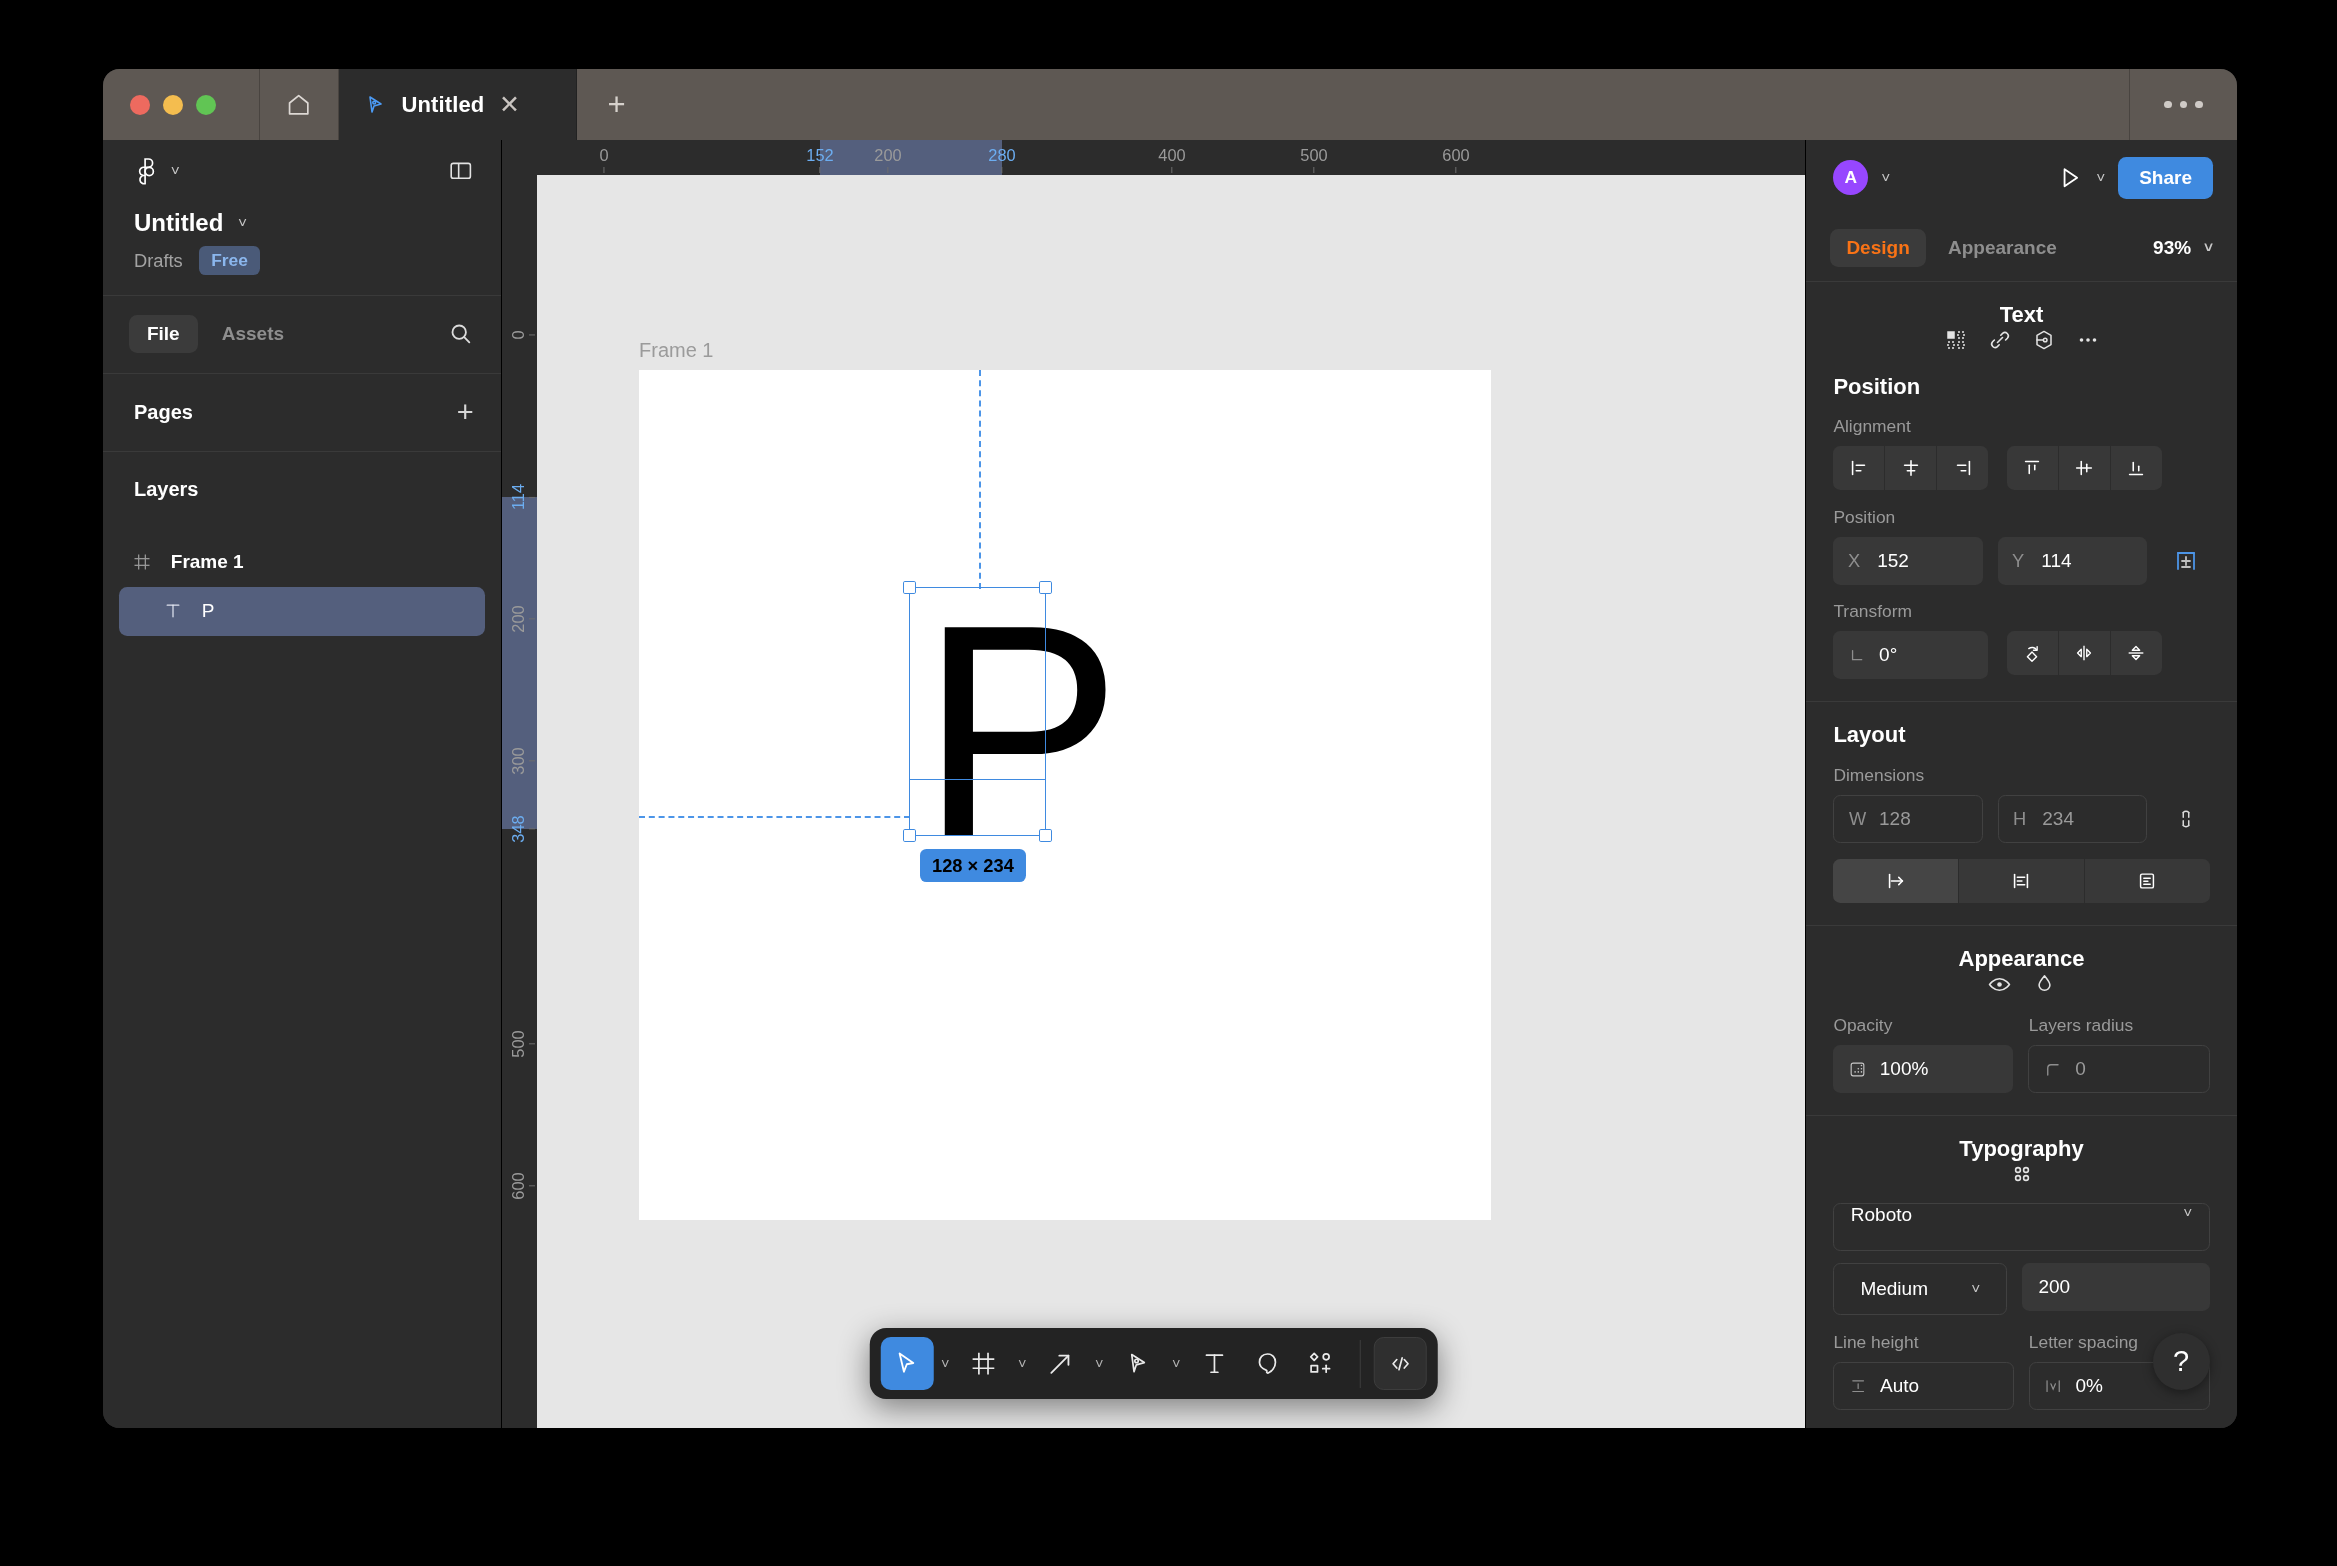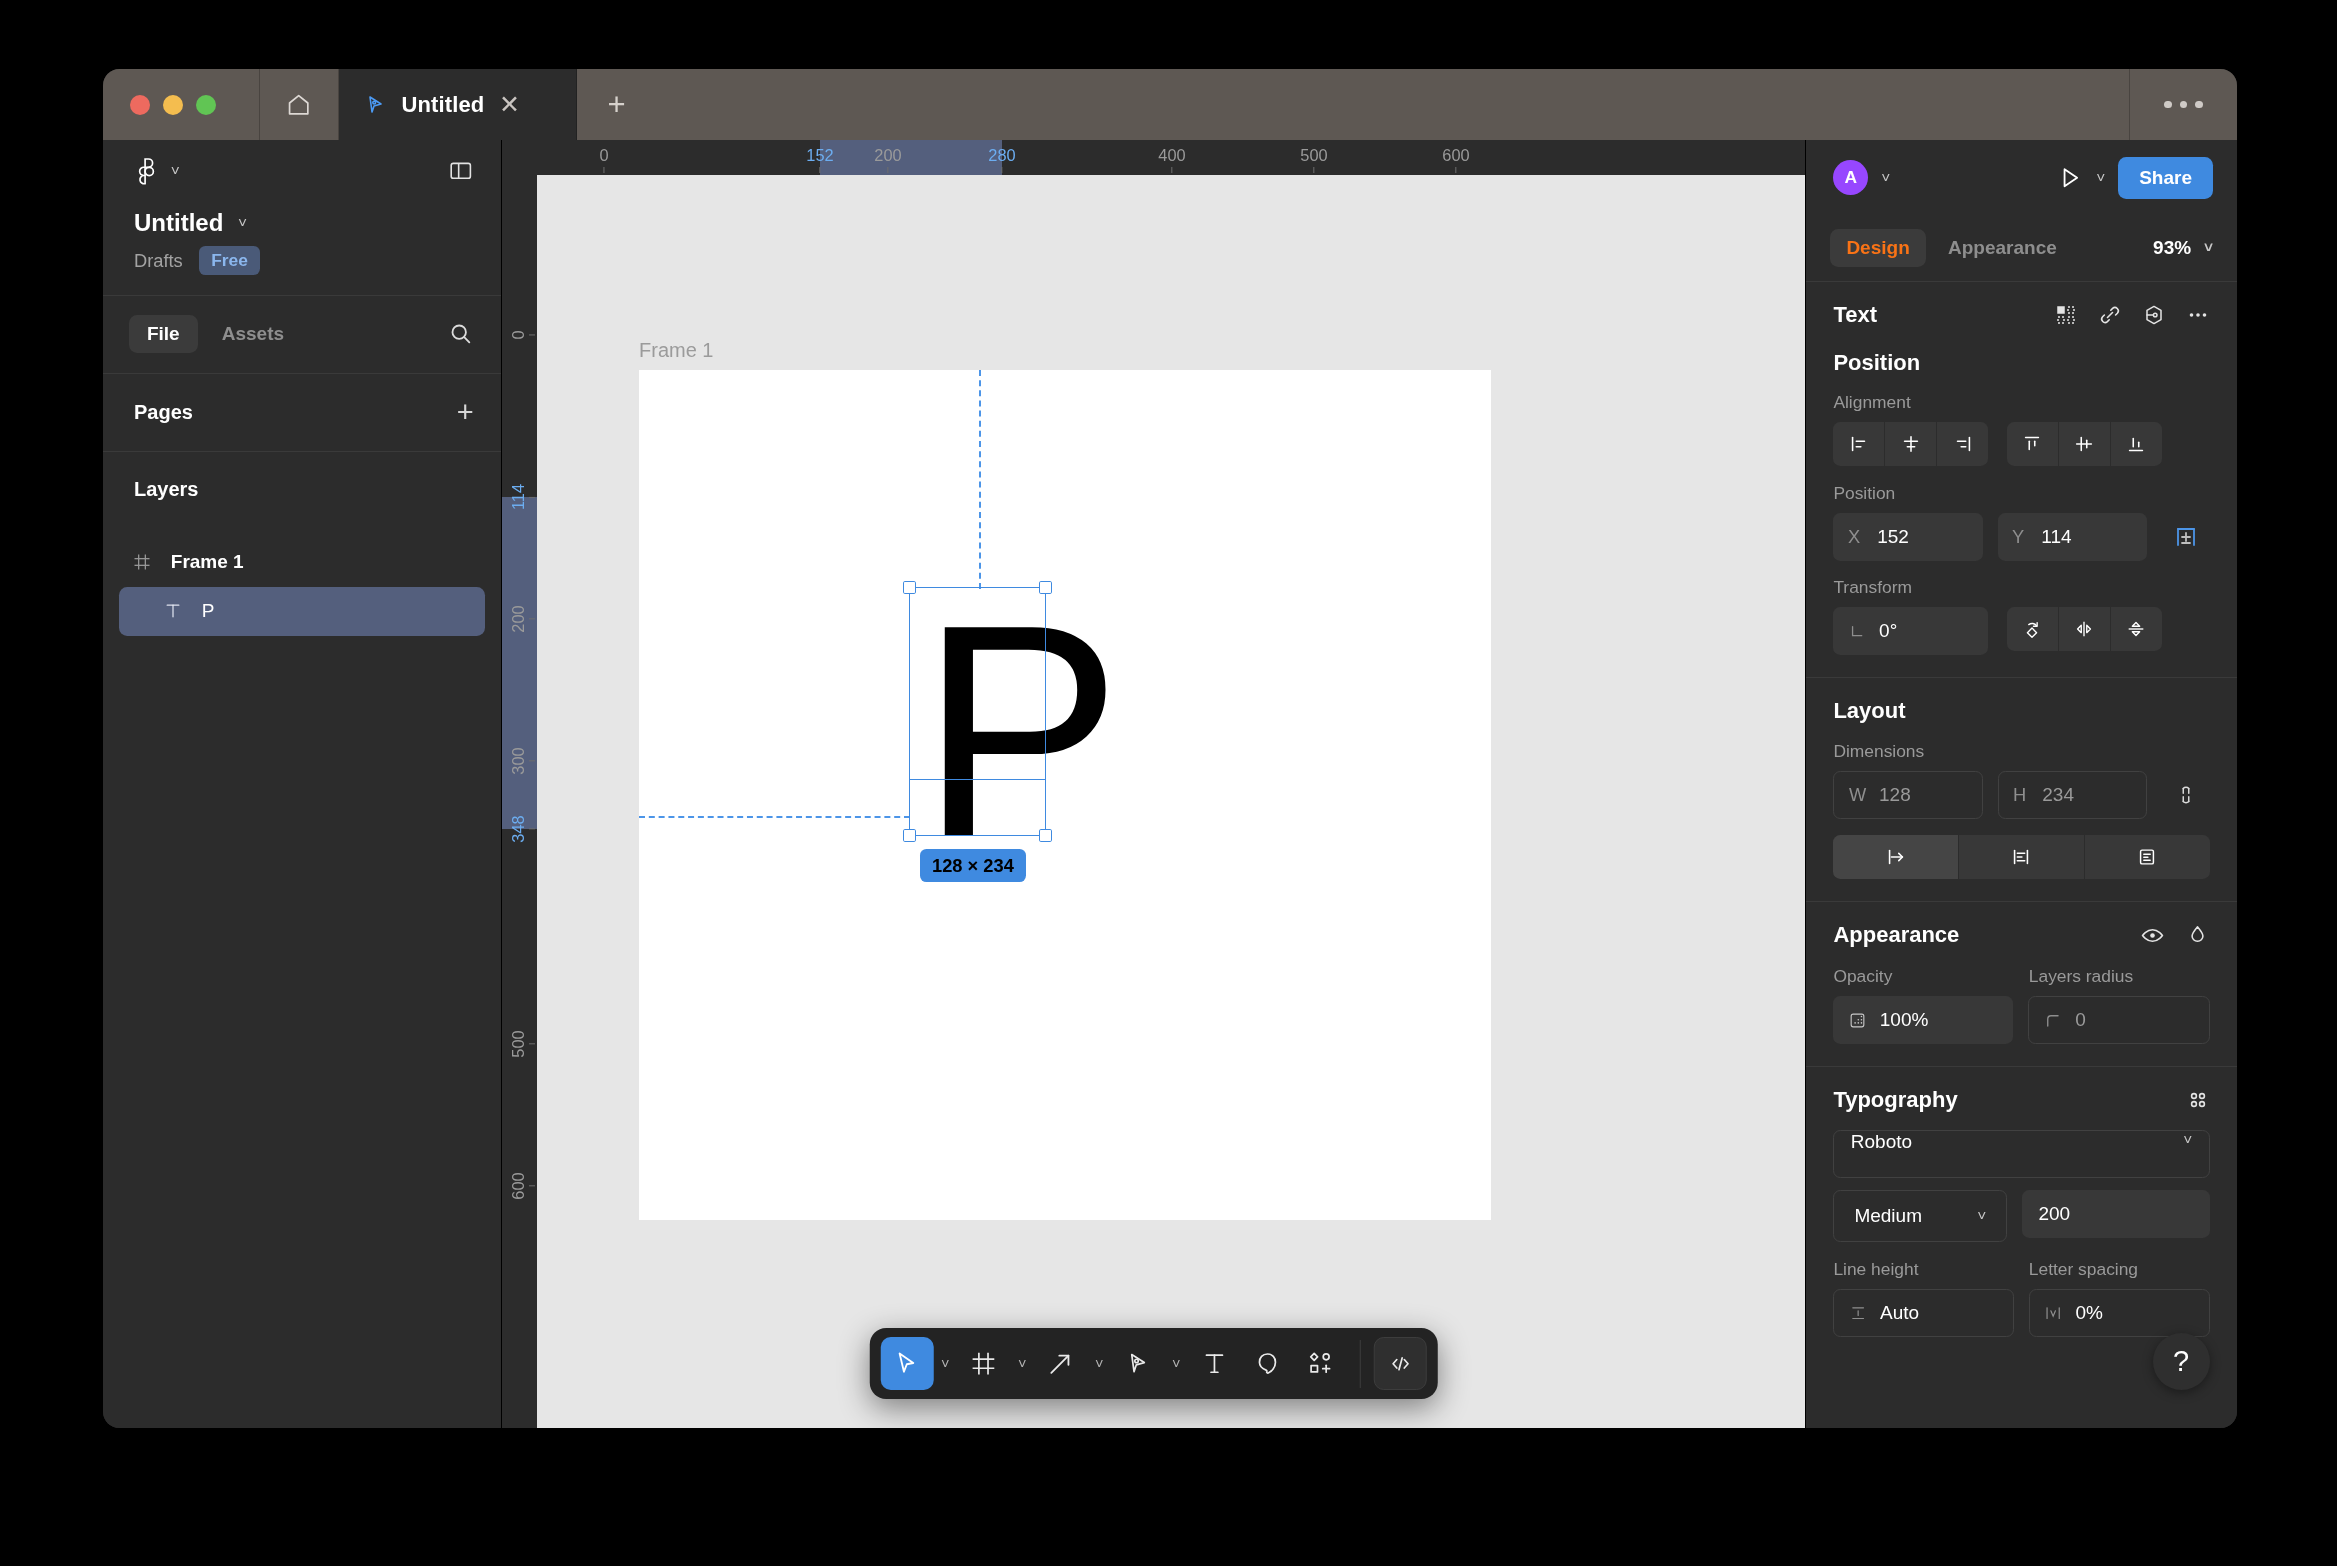--- a/index.html
+++ b/index.html
@@ -227,22 +227,23 @@
   .rp-tab {
     font-size: 19px; font-weight: 700; color:#8e8e8e;
     padding: 8.2px 16.4px; border-radius: 8.2px; cursor:pointer;
   }
   .rp-tab.active { background:#3b3b3b; color:#f97316; }
   .rp-zoom { margin-left:auto; display:flex; align-items:center; gap:12.8px; color:#fff; font-size:19px; font-weight:700; cursor:pointer;}
   .rp-sep { height:0.9px; background:#3a3a3a; }
 
   .rp-sec { padding: 20px 27.4px 22px 27.4px; }
   .rp-sec-head {
-    display:flex; align-items:center; justify-content:space-between;
+    display:flex; align-items:center; 
     margin-bottom: 5.5px;
+    flex-direction: column;
   }
   .rp-sec-title { color:#fff; font-size: 22px; font-weight: 700; }
   .rp-icons { display:flex; align-items:center; gap: 20px; color:#e4e4e4; }
   .sub-label { color:#9a9a9a; font-size: 17.4px; margin: 16.4px 0 9.1px; }
   .seg-group { display:flex; gap: 0; }
   .seg {
     flex: 1; height: 44px; background:#383838;
     display:flex; align-items:center; justify-content:center;
     color:#fff; cursor:pointer;
   }
@@ -269,21 +270,21 @@
 
   .type-select {
     height: 48px; border:0.9px solid #414141; border-radius:7.3px;
     display:flex; justify-content:space-between;
     padding: 0 16.4px; color:#fff; font-size:19px; cursor:pointer;
   }
   .weight-row { display:flex; gap: 14.6px; margin-top: 12.8px; }
   .weight-sel {
     width: 174px; height: 52px; border:0.9px solid #414141; border-radius:7.3px;
     display:flex; align-items:center; justify-content:space-between;
-    padding: 0 20px; color:#fff; font-size:19px; cursor:pointer;
+    padding: 0 26px; color:#fff; font-size:19px; cursor:pointer;
   }
   .size-field {
     flex:1; height:48px; background:#383838; border-radius: 7.3px;
     display:flex; align-items:center; padding: 0 16.4px; color:#fff; font-size:19px;
   }
   .help-fab {
     position:absolute; right: 27.4px; bottom: 38px;
     width: 57px; height: 57px; border-radius: 50%;
     background: #2f2f2f; color:#fff;
     display:flex; align-items:center; justify-content:center;

